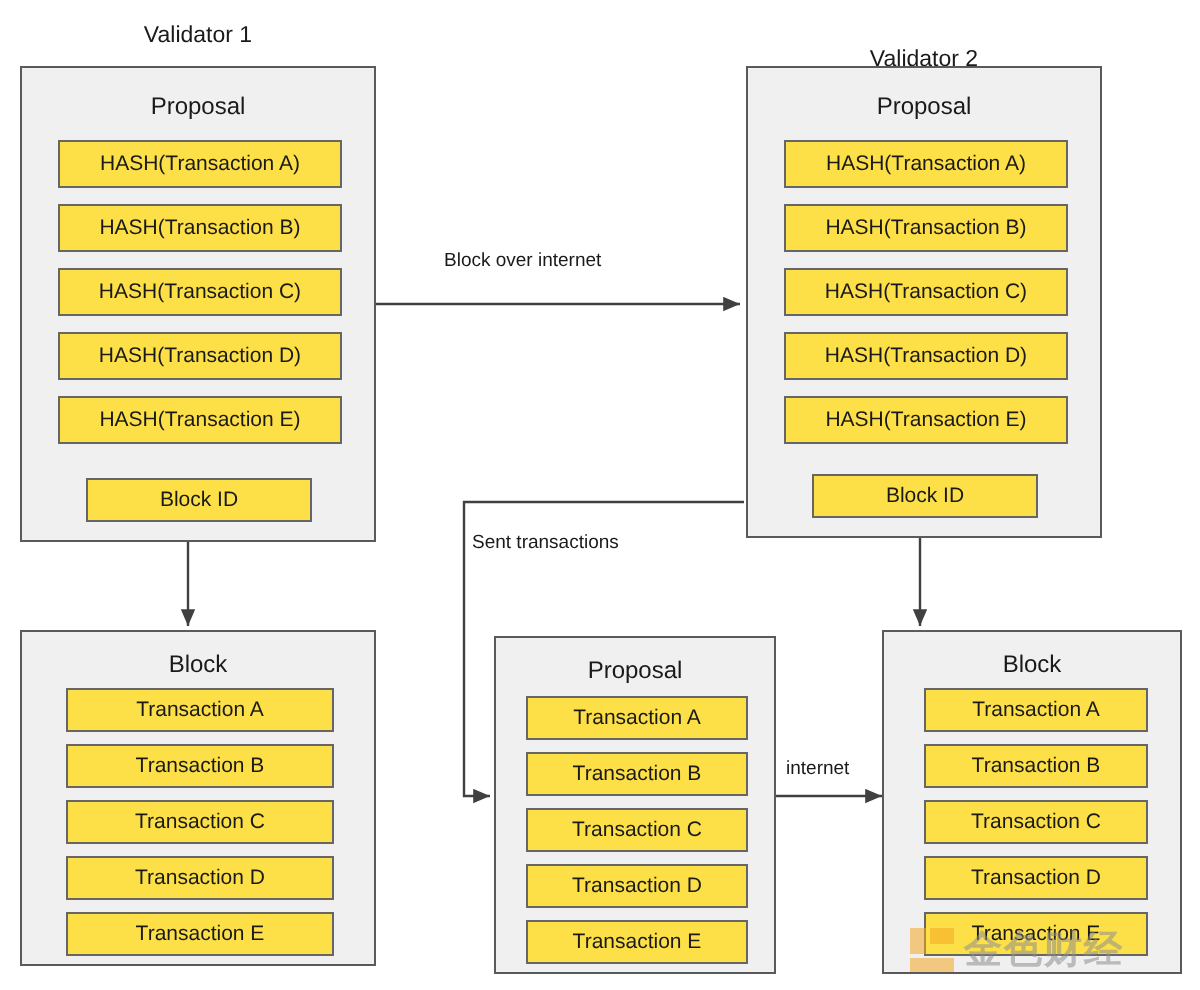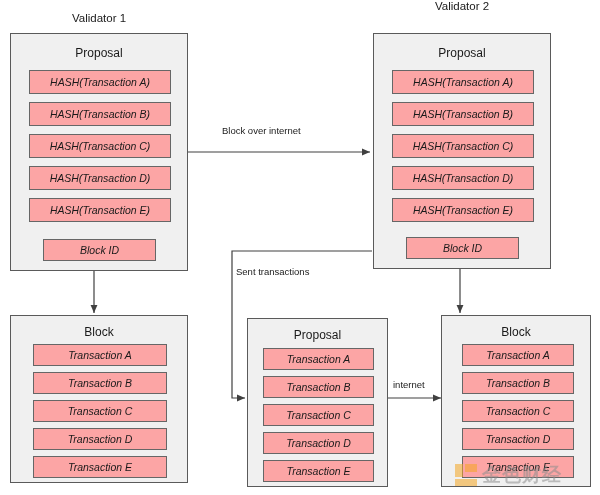--- a/index.html
+++ b/index.html
@@ -33,30 +33,29 @@
   .panel-heading {
     position: absolute;
     left: 0;
     right: 0;
     text-align: center;
     font-size: 12px;
     color: #1a1a1a;
   }
   .item-box {
     position: absolute;
-    background: #fca5a5;
+    background: #fde047;
     border: 1.3px solid #666666;
     box-sizing: border-box;
     display: flex;
     align-items: center;
     justify-content: center;
     font-size: 10.5px;
     color: #1a1a1a;
     white-space: nowrap;
-    font-style: italic;
   }
   .edge-label {
     position: absolute;
     font-size: 9.5px;
     color: #1a1a1a;
     background: #ffffff;
     white-space: nowrap;
     padding: 0 2px;
   }
   svg.edges {
@@ -113,21 +112,21 @@
     <path d="M94,264 L94,313" stroke="#404040" stroke-width="1.2" fill="none" marker-end="url(#arrow)"></path>
 
     <path d="M460,262 L460,313" stroke="#404040" stroke-width="1.2" fill="none" marker-end="url(#arrow)"></path>
 
     <path d="M372,251 L232,251 L232,398 L245,398" stroke="#404040" stroke-width="1.2" fill="none" marker-end="url(#arrow)"></path>
 
     <path d="M388,398 L441,398" stroke="#404040" stroke-width="1.2" fill="none" marker-end="url(#arrow)"></path>
   </svg>
 
   <div class="panel-title" style="left:10px; top:12px; width:178px;">Validator 1</div>
-  <div class="panel-title" style="left:373px; top:0; width:178px;">Validator 2</div>
+  <div class="panel-title" style="left:373px; top:24px; width:178px;">Validator 2</div>
 
   <div class="panel" style="left:10px; top:33px; width:178px; height:238px;">
     <div class="panel-heading" style="top:12px;">Proposal</div>
     <div class="item-box" style="left:18px; top:36px; width:142px; height:24px;">HASH(Transaction A)</div>
     <div class="item-box" style="left:18px; top:68px; width:142px; height:24px;">HASH(Transaction B)</div>
     <div class="item-box" style="left:18px; top:100px; width:142px; height:24px;">HASH(Transaction C)</div>
     <div class="item-box" style="left:18px; top:132px; width:142px; height:24px;">HASH(Transaction D)</div>
     <div class="item-box" style="left:18px; top:164px; width:142px; height:24px;">HASH(Transaction E)</div>
     <div class="item-box" style="left:32px; top:205px; width:113px; height:22px;">Block ID</div>
   </div>

